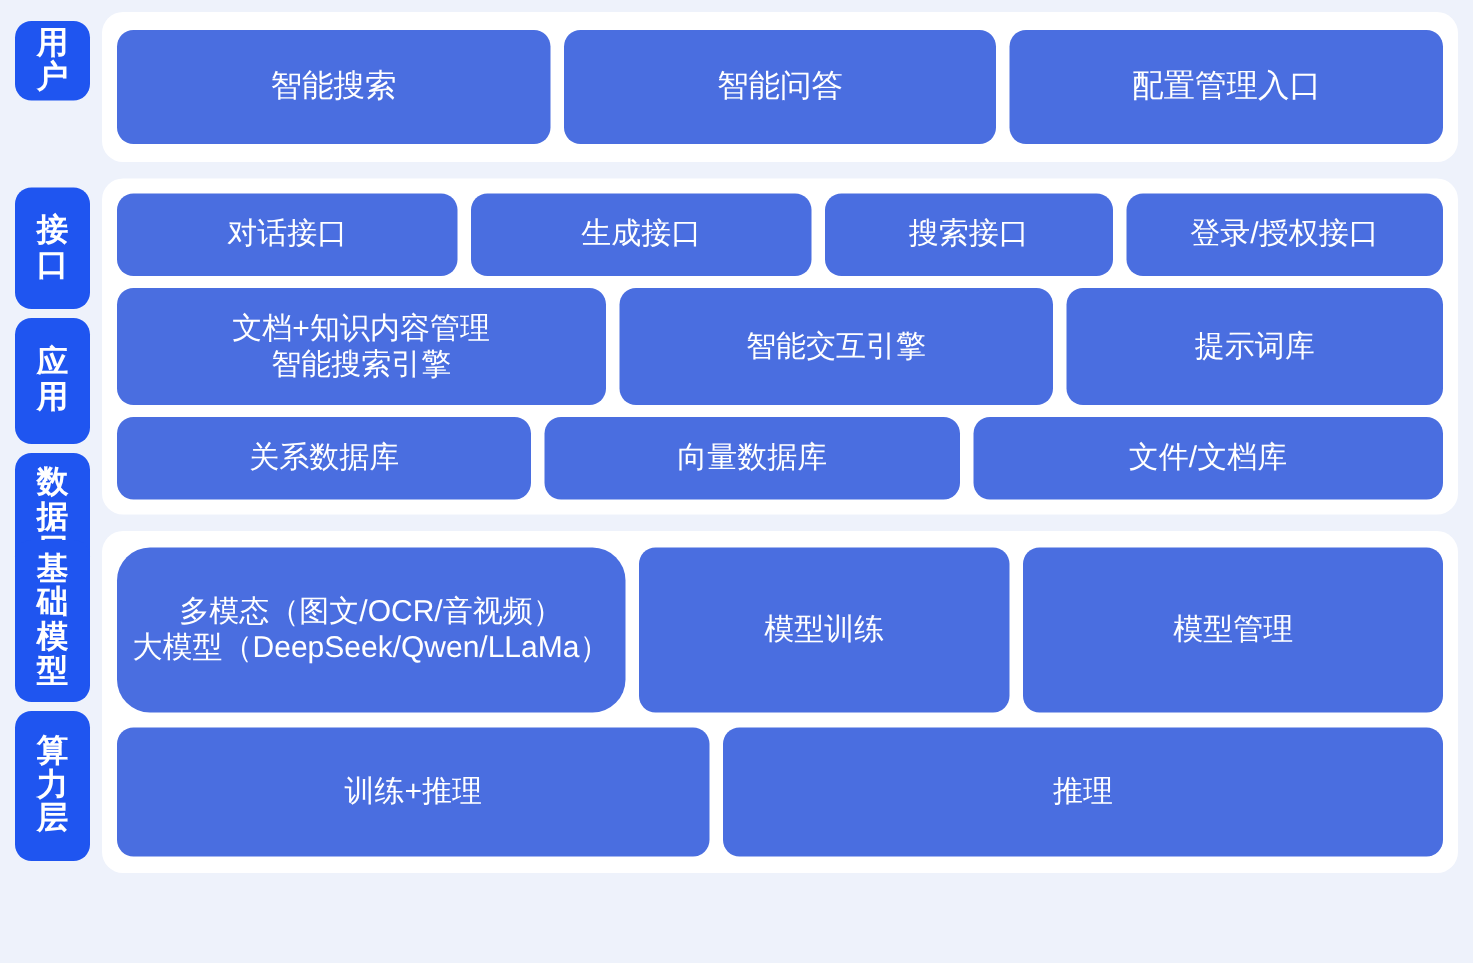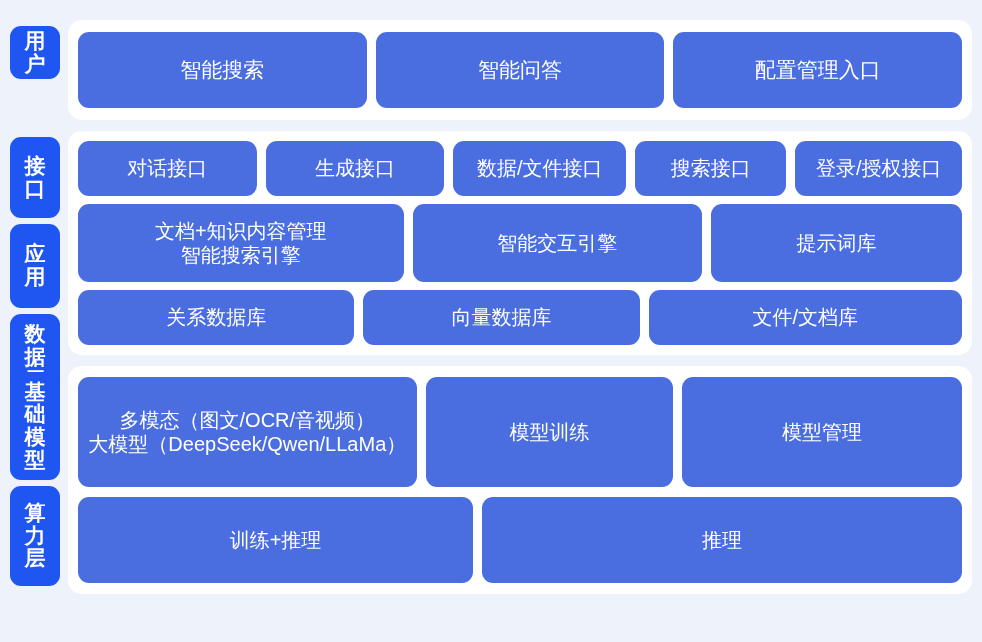--- a/index.html
+++ b/index.html
@@ -11,21 +11,21 @@
     height: 642px;
     background: #eef2fb;
     font-family: "Liberation Sans", "DejaVu Sans", sans-serif;
     overflow: hidden;
   }
 
   #arch {
     width: 982px;
     height: 642px;
     box-sizing: border-box;
-    padding: 20px 10px 2px 10px;
+    padding: 8px 10px 2px 10px;
     display: flex;
     flex-direction: column;
     gap: 11px;
   }
 
   
   .group {
     display: flex;
     align-items: stretch;
     gap: 8px;
@@ -123,21 +123,21 @@
 
   .w-app-1 { flex: 1.22 1 0; }
   .w-app-2 { flex: 1.08 1 0; }
   .w-app-3 { flex: 0.93 1 0; }
   .w-app-4 { flex: 0.93 1 0; }
 
   .w-data-1 { flex: 1.00 1 0; }
   .w-data-2 { flex: 1.00 1 0; }
   .w-data-3 { flex: 1.14 1 0; }
 
-  .w-fm-1 { flex: 1.22 1 0; }
+  .w-fm-1 { flex: 1.22 1 0; border-radius: 22px; }
   .w-fm-2 { flex: 0.88 1 0; }
   .w-fm-3 { flex: 1.00 1 0; }
 
   .w-cp-1 { flex: 0.90 1 0; }
   .w-cp-2 { flex: 1.10 1 0; }
 
   .cell.two-line { font-size: 20px; line-height: 1.22; }
 </style>
 </head>
 <body>
@@ -169,21 +169,20 @@
       </div>
       <div class="rail-pill p-data">
         <span>数据层</span>
       </div>
     </div>
     <div class="panel">
 
       <div class="row">
         <div class="cell w-iface-1">对话接口</div>
         <div class="cell w-iface-2">生成接口</div>
-        <div class="cell w-iface-3">数据/文件接口</div>
         <div class="cell w-iface-4">搜索接口</div>
         <div class="cell w-iface-5">登录/授权接口</div>
       </div>
 
       <div class="row">
         <div class="cell two-line w-app-1">文档+知识内容管理
 智能搜索引擎</div>
         <div class="cell w-app-2">智能交互引擎</div>
         <div class="cell w-app-3">提示词库</div>
       </div>

